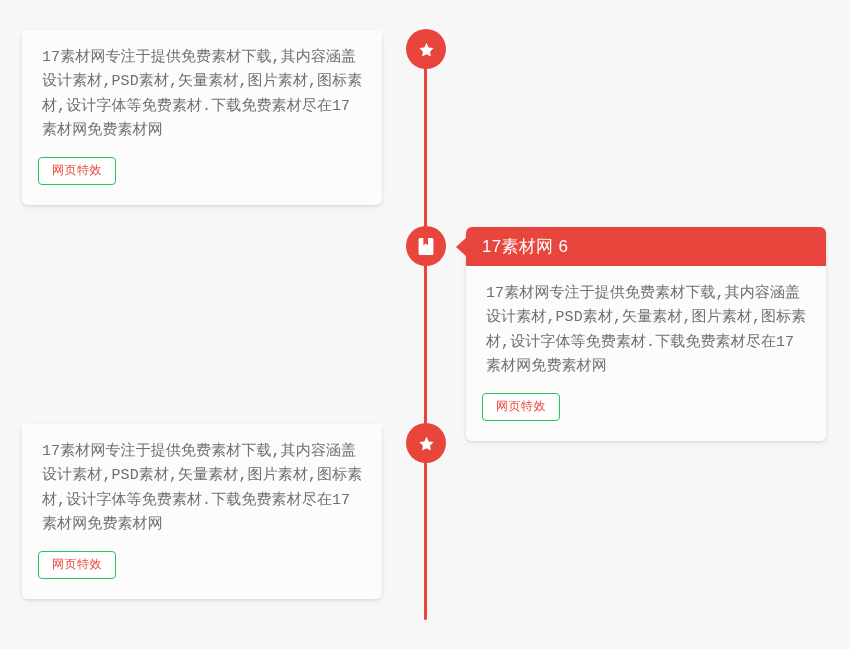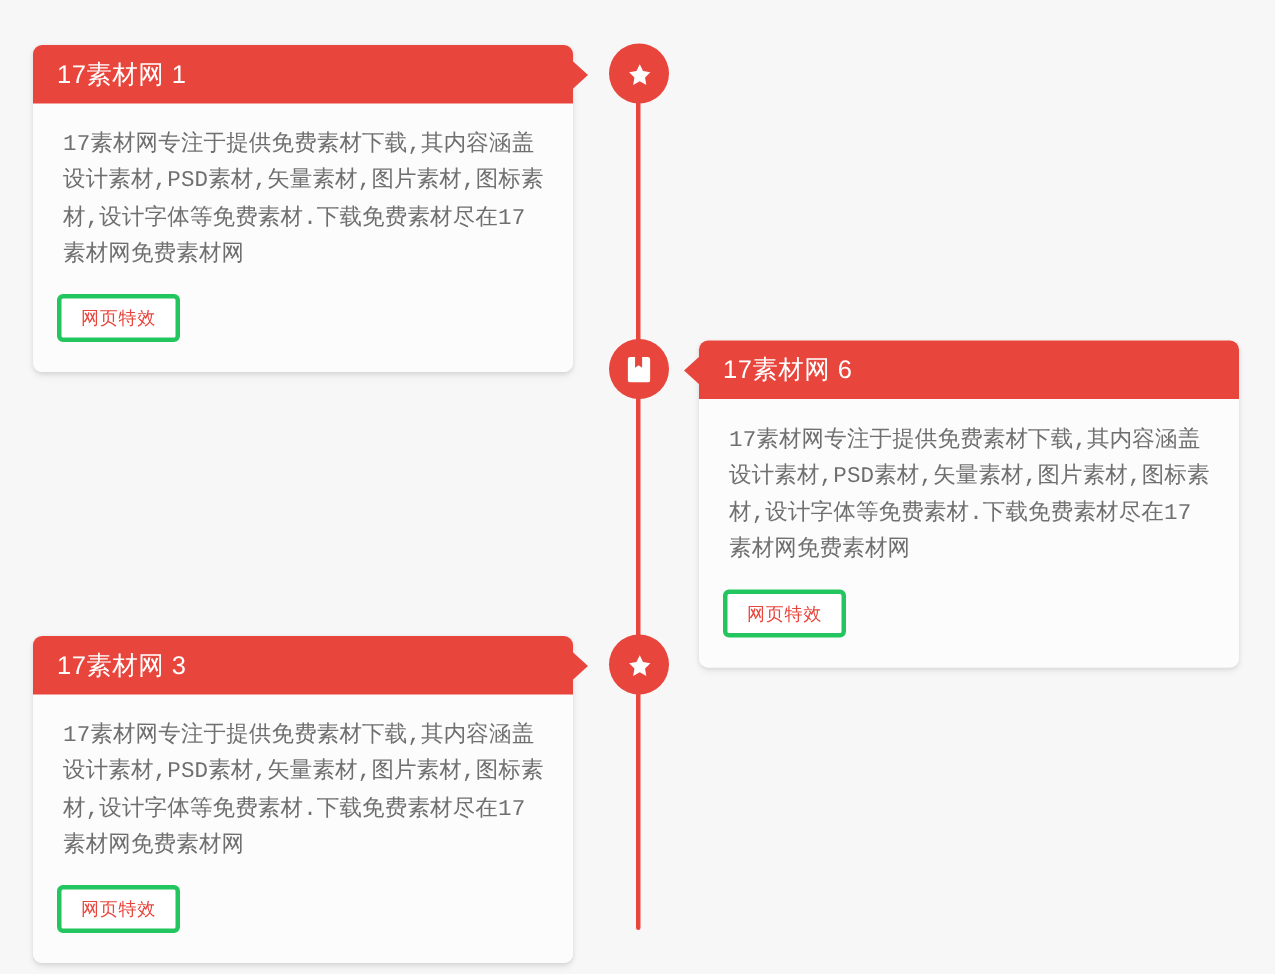--- a/index.html
+++ b/index.html
@@ -112,27 +112,27 @@
     line-height: 1.62;
     margin: 0 0 14px 4px;
     letter-spacing: 0.1px;
     word-break: break-all;
     font-family: Liberation Mono, monospace;
   }
   .card-button {
     display: inline-block;
     background: #ffffff;
     color: #e8453c;
-    border: 3px solid #22c55e;
+    border: 1px solid #22c55e;
     border-radius: 4px;
     font-size: 12px;
     padding: 7px 13px;
     line-height: 1;
     cursor: pointer;
-    font-family: Liberation Serif, serif;
+    font-family: Liberation Mono, monospace;
     letter-spacing: 0.5px;
   }
 </style>
 </head>
 <body>
 
 <div id="timeline-spine"></div>
 
 <div id="marker-1" class="timeline-marker">
   <span>
@@ -153,40 +153,34 @@
 
 <div id="marker-3" class="timeline-marker">
   <span>
     <svg width="17" height="17" viewBox="0 0 24 24" aria-hidden="true">
       <polygon fill="#ffffff" points="12,2.6 15.09,9.02 22,10 17,15.02 18.18,22 12,18.7 5.82,22 7,15.02 2,10 8.91,9.02"></polygon>
     </svg>
   </span>
 </div>
 
 <div id="card-1" class="card">
-  <div class="card-header arrow-right">
-    <span class="card-title">17素材网 1</span>
-  </div>
   <div class="card-body">
     <p class="card-text">17素材网专注于提供免费素材下载,其内容涵盖设计素材,PSD素材,矢量素材,图片素材,图标素材,设计字体等免费素材.下载免费素材尽在17素材网免费素材网</p>
     <button class="card-button">网页特效</button>
   </div>
 </div>
 
 <div id="card-2" class="card">
   <div class="card-header arrow-left">
     <span class="card-title">17素材网 6</span>
   </div>
   <div class="card-body">
     <p class="card-text">17素材网专注于提供免费素材下载,其内容涵盖设计素材,PSD素材,矢量素材,图片素材,图标素材,设计字体等免费素材.下载免费素材尽在17素材网免费素材网</p>
     <button class="card-button">网页特效</button>
   </div>
 </div>
 
 <div id="card-3" class="card">
-  <div class="card-header arrow-right">
-    <span class="card-title">17素材网 3</span>
-  </div>
   <div class="card-body">
     <p class="card-text">17素材网专注于提供免费素材下载,其内容涵盖设计素材,PSD素材,矢量素材,图片素材,图标素材,设计字体等免费素材.下载免费素材尽在17素材网免费素材网</p>
     <button class="card-button">网页特效</button>
   </div>
 </div>
 
 </body></html>

